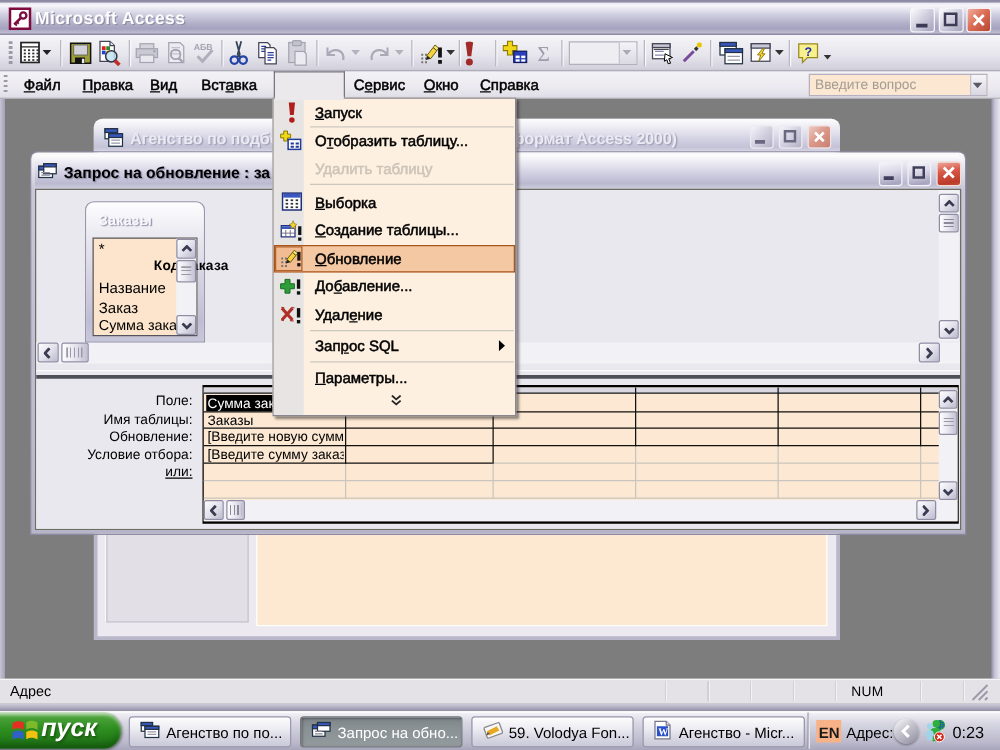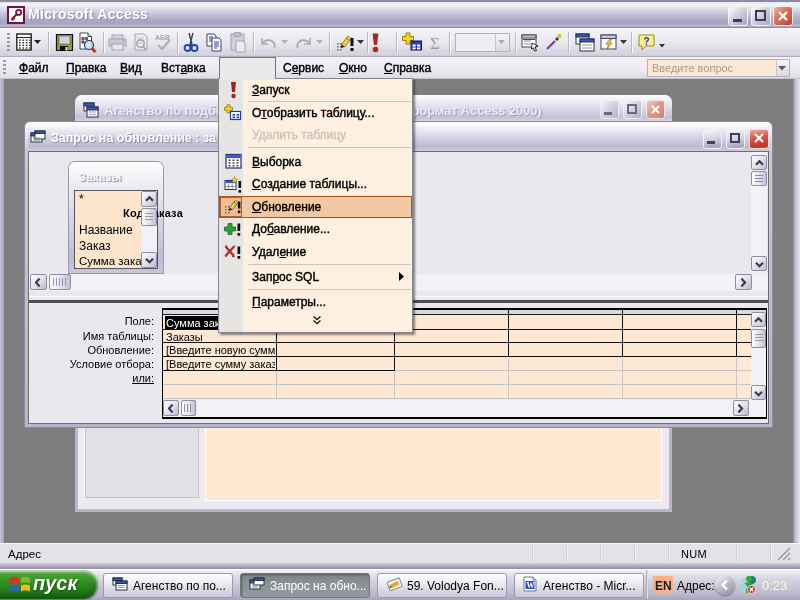--- a/index.html
+++ b/index.html
@@ -279,21 +279,21 @@
 <div class="a" style="left:25px;top:122px;width:747px;height:305px;border-radius:5px 5px 0 0;background:linear-gradient(#fbfbfd,#c9c7d8 30px,#b6b4c8);box-shadow:0 0 0 1px #8d8aa3;"></div>
 <div class="a" style="left:28px;top:124px;width:741px;height:27px;border-radius:4px 4px 0 0;background:linear-gradient(#fdfdfe 0%,#ecebf3 22%,#c9c7dc 65%,#bbb9cf 85%,#cfcede 100%);"></div>
 
 <svg class="a" style="left:30px;top:130px;" width="16" height="16" viewBox="0 0 16 16">
     <rect x="1" y="3" width="11" height="9" fill="#fff" stroke="#234"></rect>
     <rect x="1" y="3" width="11" height="3" fill="#3a57c0" stroke="#234"></rect>
     <rect x="5" y="1" width="10" height="8" fill="#fff" stroke="#234"></rect>
     <rect x="5" y="1" width="10" height="2.5" fill="#3a57c0" stroke="#234"></rect>
     <path d="M3 8 H10 M3 10 H10" stroke="#889" fill="none"></path>
   </svg>
-<div class="a" style="left:51px;top:131px;width:168px;height:16px;overflow:hidden;font-size:12.5px;font-weight:bold;color:#ffffff;white-space:nowrap;text-shadow:1px 1px 1px #8a87a0;">Запрос на обновление : за</div>
+<div class="a" style="left:51px;top:131px;width:168px;height:16px;overflow:hidden;font-size:12.5px;font-weight:bold;color:#000000;white-space:nowrap;text-shadow:1px 1px 1px #8a87a0;">Запрос на обновление : за</div>
 
 <div class="a" style="left:703px;top:129px;width:19px;height:20px;border-radius:3px;border:1px solid #f2f1f7;background:linear-gradient(170deg,#f6f6fb 0%,#d8d6e5 45%,#a7a4bf 90%,#b5b2c9 100%);"></div>
 <div class="a" style="left:707px;top:141px;width:8px;height:3px;background:#40405c;"></div>
 <div class="a" style="left:726px;top:129px;width:19px;height:20px;border-radius:3px;border:1px solid #f2f1f7;background:linear-gradient(170deg,#f6f6fb 0%,#d8d6e5 45%,#a7a4bf 90%,#b5b2c9 100%);"></div>
 <div class="a" style="left:730px;top:133px;width:10px;height:10px;border:2px solid #40405c;"></div>
 <div class="a" style="left:749px;top:129px;width:20px;height:20px;border-radius:3px;border:1px solid #f0dcd8;background:linear-gradient(170deg,#eda79b 0%,#d95847 40%,#bc3a28 85%,#c94f3e 100%);"></div>
 <svg class="a" style="left:753px;top:132px;" width="12" height="12" viewBox="0 0 12 12">
     <path d="M2 2 L10 10 M10 2 L2 10" stroke="#fff" stroke-width="2.2"></path>
   </svg>
 
@@ -487,21 +487,21 @@
 <svg class="a" style="left:738px;top:575px;" width="19" height="20" viewBox="0 0 19 20">
     <circle cx="14" cy="5" r="4" fill="#2a9e3a"></circle>
     <path d="M11 3.5 Q14 1.5 17 3.5 M10.5 6 Q14 8 17.5 6 M14 1 V9 M10.5 4.8 H17.5" stroke="#1a5ab0" stroke-width="0.8" fill="none"></path>
     <circle cx="11" cy="4" r="3" fill="#2eae3a"></circle>
     <path d="M5 12 Q6 6.5 11 7.5 Q16 8.5 15 14 L13 14 L13 18 L8 18 L8 13 Z" fill="#2eae3a"></path>
     <circle cx="6" cy="6" r="2.4" fill="#9fd4ea"></circle>
     <path d="M2.5 13 Q3 8.5 6.5 9 Q9.5 9.5 9 14 L8 14 L8 17 L3.5 17 L3.5 13.5 Z" fill="#9fd4ea"></path>
     <circle cx="13.5" cy="14.5" r="4" fill="#d42a1e" stroke="#fff" stroke-width="0.8"></circle>
     <path d="M11.8 12.8 L15.2 16.2 M15.2 12.8 L11.8 16.2" stroke="#fff" stroke-width="1.3"></path>
   </svg>
-<div class="a" style="left:762px;top:578px;font-size:13px;color:#fef9c3;">0:23</div>
+<div class="a" style="left:762px;top:578px;font-size:13px;color:#000000;">0:23</div>
 
 <div class="a" style="left:218px;top:78px;width:195px;height:255px;background:#fdf0e1;border:1px solid #8a868f;box-shadow:2px 2px 2px rgba(40,40,40,.55);"></div>
 <div class="a" style="left:219px;top:79px;width:24px;height:253px;background:#e7e5e4;"></div>
 <div class="a" style="left:220px;top:77px;width:55px;height:2.5px;background:#ebe9ec;"></div>
 <style>
 .dtx{left:252px;height:22px;line-height:22px;font-size:12px;color:#000;white-space:nowrap;-webkit-text-stroke:0.4px #000;}
 .dsep{left:248px;width:163px;height:1px;background:#cbc7bf;}
 </style>
 
 <div class="a dtx" style="top:79px;"><u>З</u>апуск</div>

